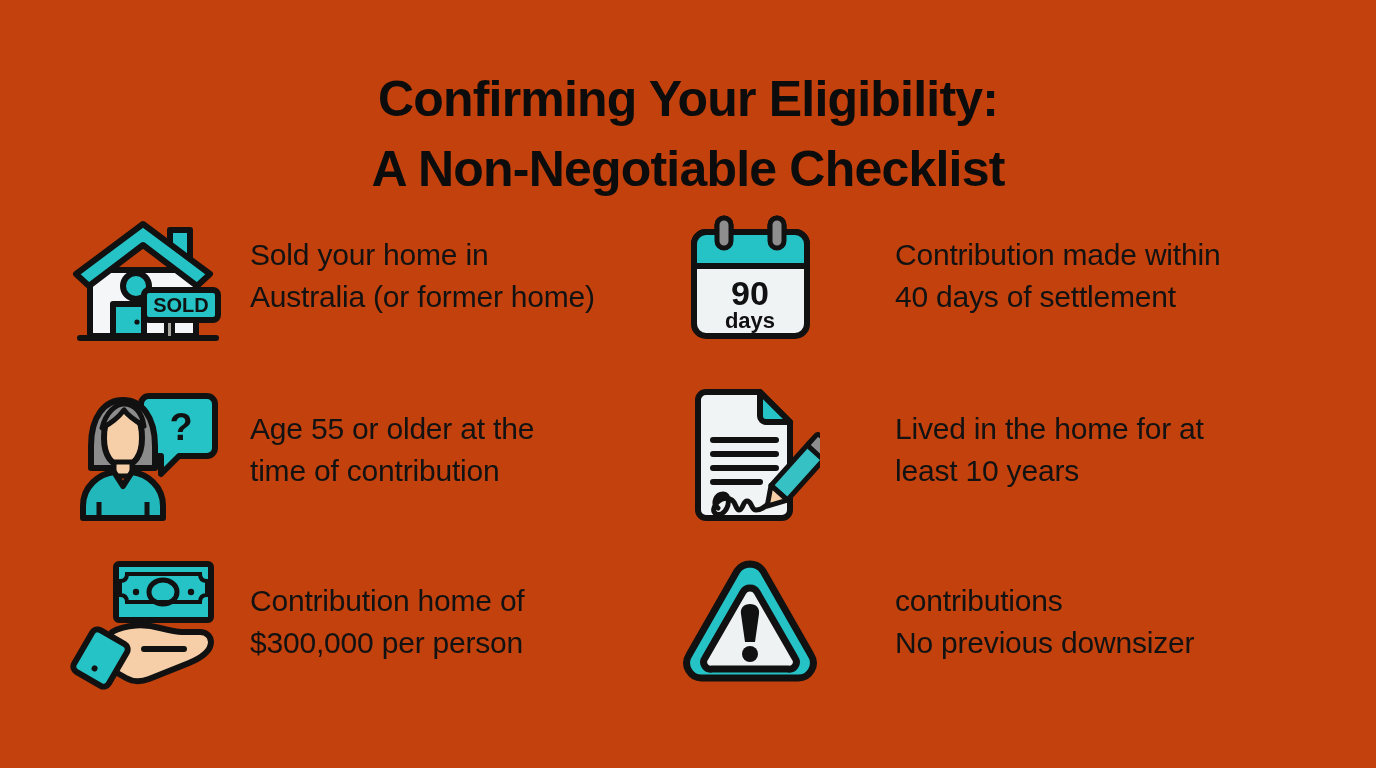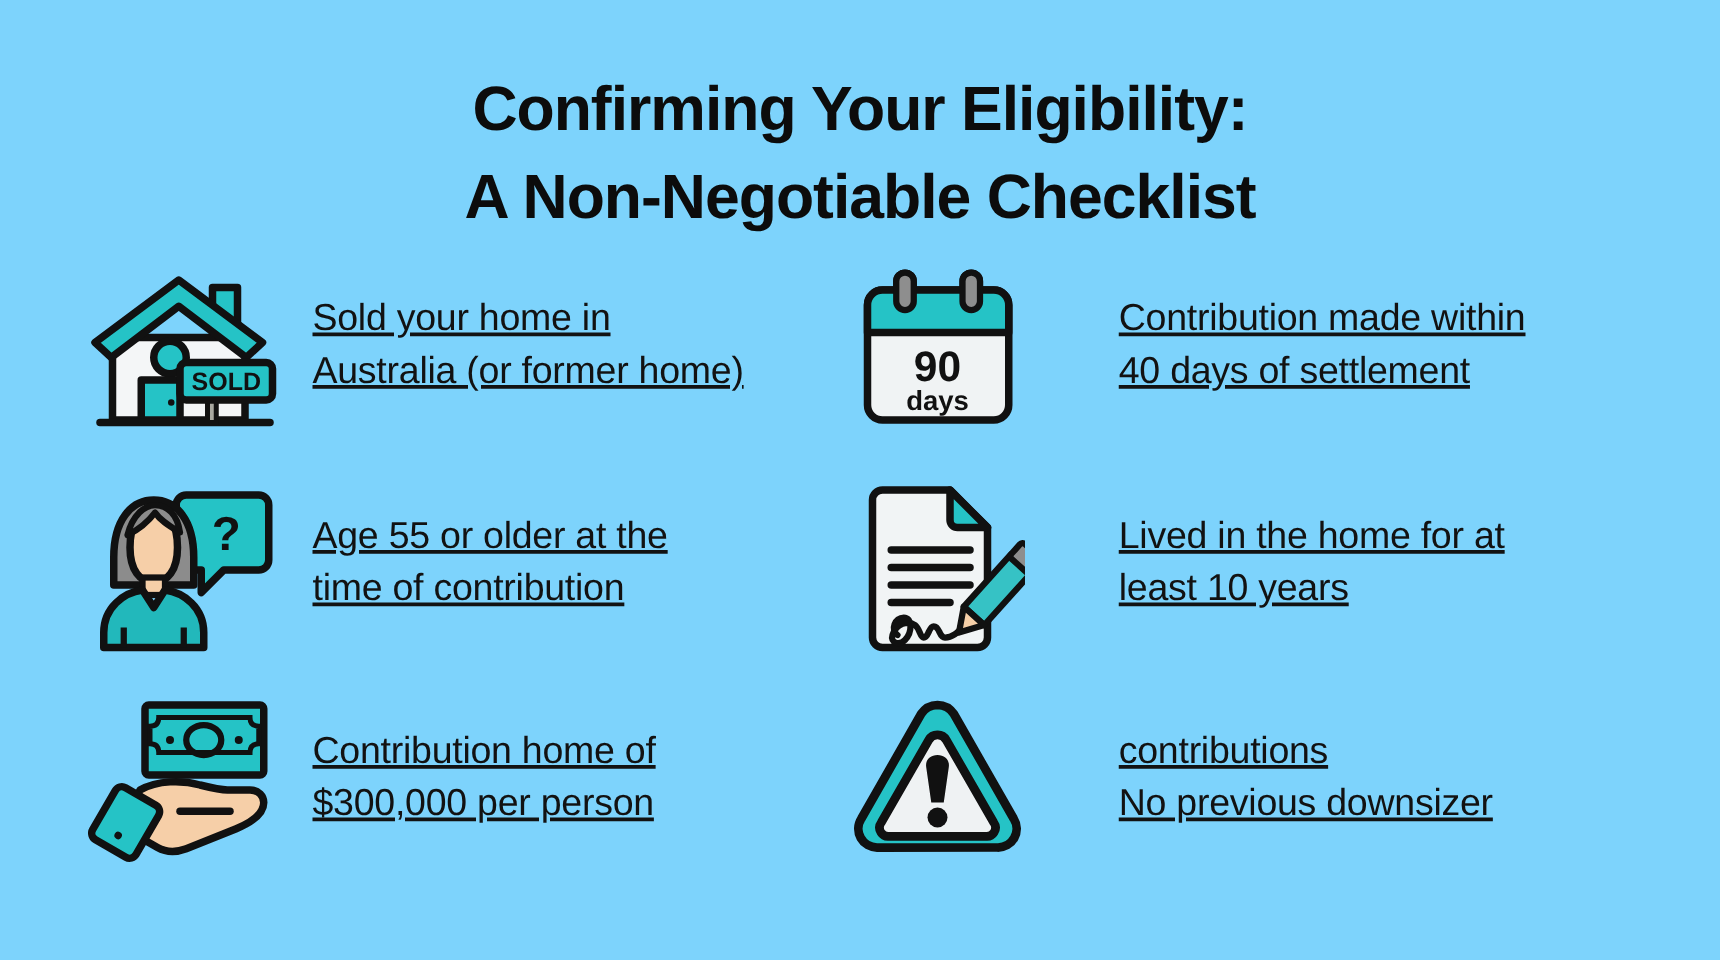--- a/index.html
+++ b/index.html
@@ -15,22 +15,22 @@
     background: #fdfdfd;
     font-family: "Liberation Sans", sans-serif;
     color: #111111;
     -webkit-font-smoothing: antialiased;
   }
 
   .poster {
     position: relative;
     width: 1376px;
     height: 768px;
-    background: #7dd3fc;
-    padding: 0;
+    background: #c2410c;
+    padding: 12px;
   }
 
   
   .title-block {
     width: 100%;
     padding-top: 52px;
     text-align: center;
   }
 
   .title-line {
@@ -74,21 +74,20 @@
 
   .item-text {
     flex: 1 1 auto;
     font-family: "Liberation Sans", sans-serif;
     font-size: 30px;
     line-height: 42px;
     font-weight: normal;
     color: #121212;
     padding-top: 22px;
     letter-spacing: -0.2px;
-    text-decoration: underline;
   }
 
   
   .col-right .item-icon { width: 160px; }
   .col-right .item-text { padding-top: 22px; margin-left: 45px; }
 
   .r2 .item-text { padding-top: 24px; }
   .r3 .item-text { padding-top: 24px; }
 </style>
 </head>

